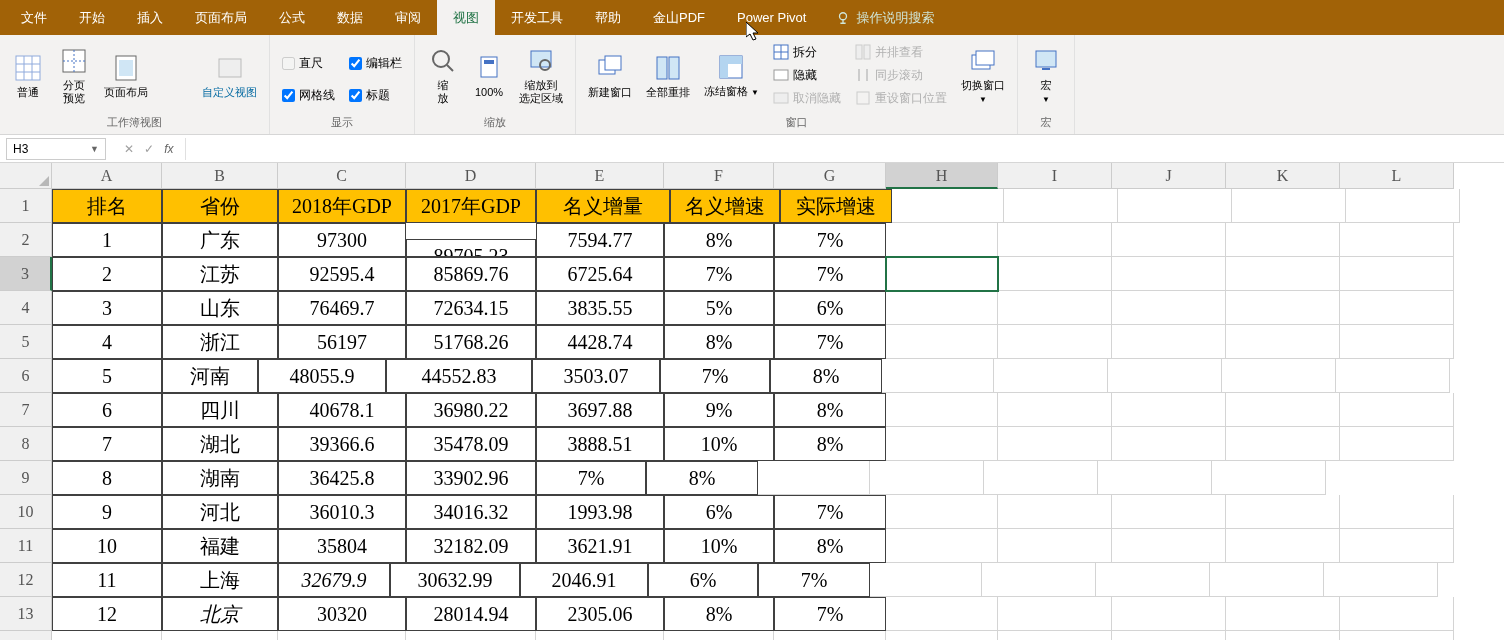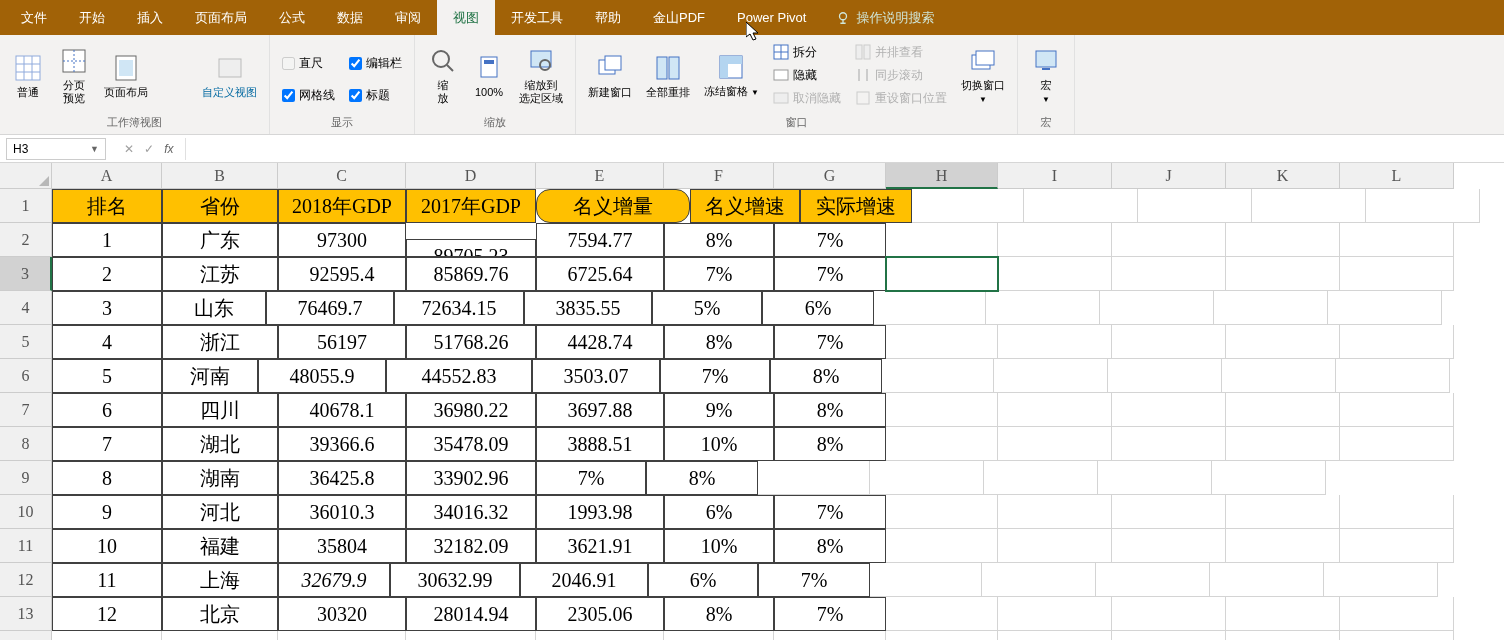--- a/index.html
+++ b/index.html
@@ -314,21 +314,21 @@
       <div class="col-h" style="width: 114px;">K</div>
       <div class="col-h" style="width: 114px;">L</div>
     </div>
   <div class="rows-container" id="rows">
       <div class="grid-row">
         <div class="row-h">1</div>
         <div class="cell hdr" style="width: 110px;">排名</div>
         <div class="cell hdr" style="width: 116px;">省份</div>
         <div class="cell hdr" style="width: 128px;">2018年GDP</div>
         <div class="cell hdr" style="width: 130px;">2017年GDP</div>
-        <div class="cell hdr" style="width: 154px; border-radius: 14px;">名义增量</div>
+        <div class="cell hdr" style="width: 134px;">名义增量</div>
         <div class="cell hdr" style="width: 110px;">名义增速</div>
         <div class="cell hdr" style="width: 112px;">实际增速</div>
         <div class="cell" style="width: 112px;"></div>
         <div class="cell" style="width: 114px;"></div>
         <div class="cell" style="width: 114px;"></div>
         <div class="cell" style="width: 114px;"></div>
         <div class="cell" style="width: 114px;"></div>
       </div>
       <div class="grid-row">
         <div class="row-h">2</div>
@@ -356,21 +356,21 @@
         <div class="cell data" style="width: 112px;">7%</div>
         <div class="cell active" style="width: 112px;"></div>
         <div class="cell" style="width: 114px;"></div>
         <div class="cell" style="width: 114px;"></div>
         <div class="cell" style="width: 114px;"></div>
         <div class="cell" style="width: 114px;"></div>
       </div>
       <div class="grid-row">
         <div class="row-h">4</div>
         <div class="cell data" style="width: 110px;">3</div>
-        <div class="cell data" style="width: 104px;">山东</div>
+        <div class="cell data" style="width: 116px;">山东</div>
         <div class="cell data" style="width: 128px;">76469.7</div>
         <div class="cell data" style="width: 130px;">72634.15</div>
         <div class="cell data" style="width: 128px;">3835.55</div>
         <div class="cell data" style="width: 110px;">5%</div>
         <div class="cell data" style="width: 112px;">6%</div>
         <div class="cell" style="width: 112px;"></div>
         <div class="cell" style="width: 114px;"></div>
         <div class="cell" style="width: 114px;"></div>
         <div class="cell" style="width: 114px;"></div>
         <div class="cell" style="width: 114px;"></div>
@@ -490,21 +490,21 @@
         <div class="cell data" style="width: 112px;">7%</div>
         <div class="cell" style="width: 112px;"></div>
         <div class="cell" style="width: 114px;"></div>
         <div class="cell" style="width: 114px;"></div>
         <div class="cell" style="width: 114px;"></div>
         <div class="cell" style="width: 114px;"></div>
       </div>
       <div class="grid-row">
         <div class="row-h">13</div>
         <div class="cell data" style="width: 110px;">12</div>
-        <div class="cell data" style="width: 116px;">北京</div>
+        <div class="cell data" style="width: 116px; font-style: italic;">北京</div>
         <div class="cell data" style="width: 128px;">30320</div>
         <div class="cell data" style="width: 130px;">28014.94</div>
         <div class="cell data" style="width: 128px;">2305.06</div>
         <div class="cell data" style="width: 110px;">8%</div>
         <div class="cell data" style="width: 112px;">7%</div>
         <div class="cell" style="width: 112px;"></div>
         <div class="cell" style="width: 114px;"></div>
         <div class="cell" style="width: 114px;"></div>
         <div class="cell" style="width: 114px;"></div>
         <div class="cell" style="width: 114px;"></div>

